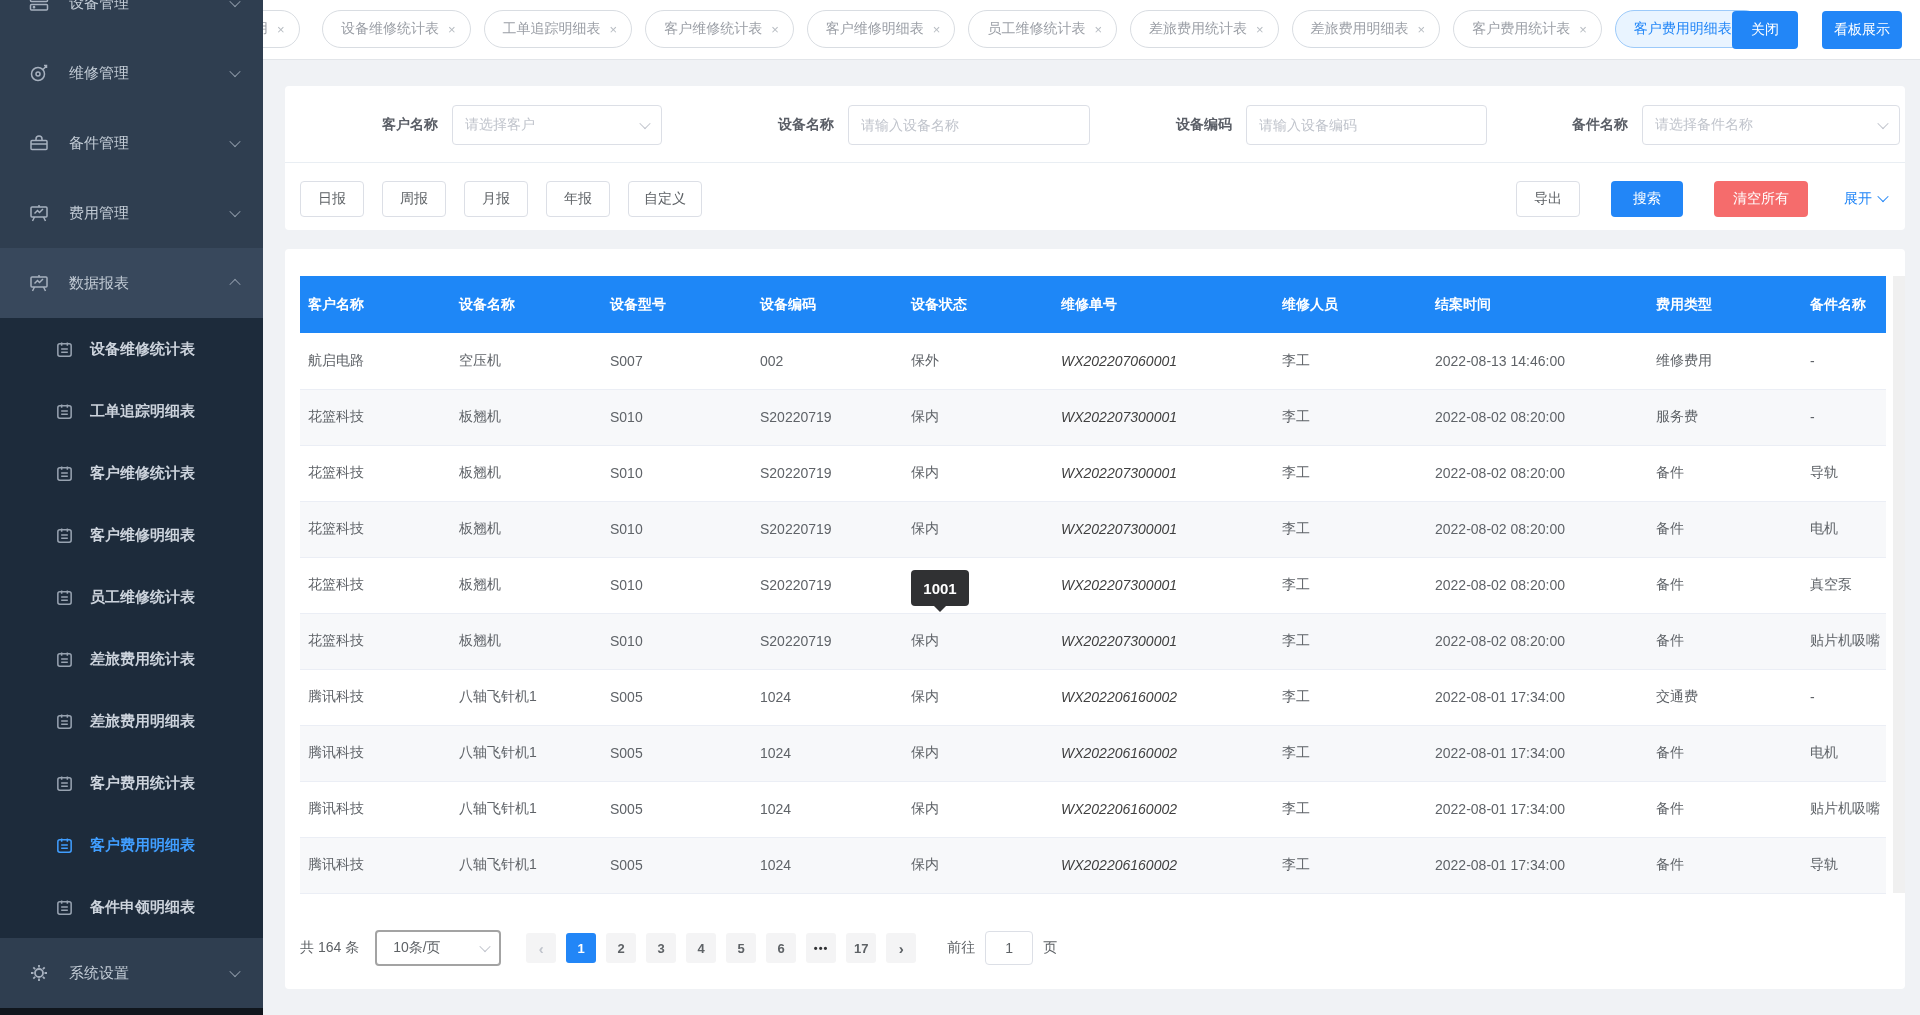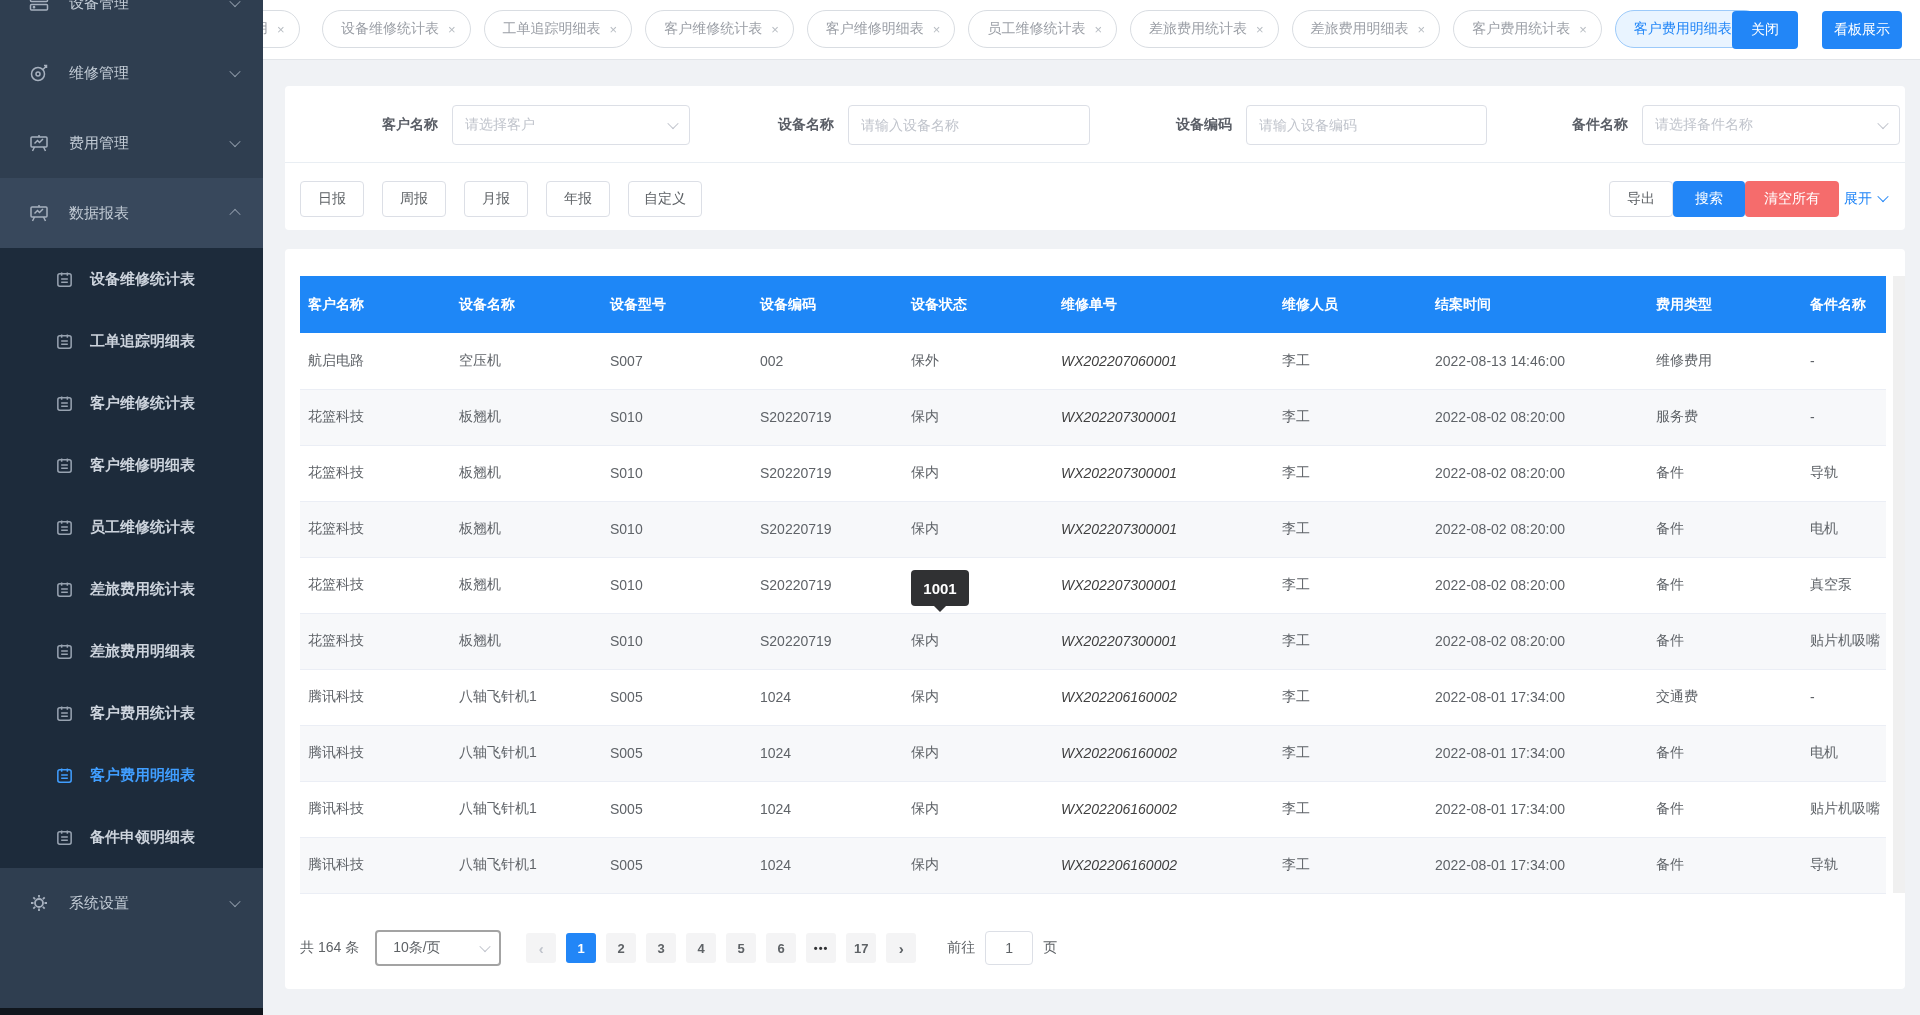--- a/index.html
+++ b/index.html
@@ -53,29 +53,29 @@
   .card { background:#fff; border-radius:4px; margin-left:22px; width:1620px; position:relative; }
   .filter-card { margin-top:26px; height:144px; }
   .filter-row { position:relative; height:77px; border-bottom:1px solid #e9eef3; }
   .fgroup { position:absolute; top:19px; height:40px; display:flex; align-items:center; }
   .flabel { text-align:right; font-weight:700; color:#5a5e66; margin-right:14px; }
   .finput { height:40px; border:1px solid #dcdfe6; border-radius:4px; background:#fff;
     display:flex; align-items:center; padding:0 12px; color:#c0c4cc; font-size:14px; cursor:pointer; }
   input.finput { cursor:text; font-family:inherit; color:#5e6266; }
   input.finput::placeholder { color:#c0c4cc; }
   .finput .chev { color:#c0c4cc; margin-left:auto; }
-  .g1 { left:40px; }  .g1 .flabel{ width:113px; } .g1 .finput{ width:238px; }
+  .g1 { left:40px; }  .g1 .flabel{ width:113px; } .g1 .finput{ width:210px; }
   .g2 { left:420px; } .g2 .flabel{ width:129px; } .g2 .finput{ width:242px; }
   .g3 { left:817px; } .g3 .flabel{ width:130px; } .g3 .finput{ width:241px; }
   .g4 { left:1213px; } .g4 .flabel{ width:130px; } .g4 .finput{ width:258px; }
   .btn-row { position:relative; height:67px; }
   .period-group { position:absolute; left:15px; top:18px; display:flex; gap:18px; }
   .pbtn { min-width:64px; height:36px; padding:8px 15px; background:#fff; border:1px solid #dcdfe6;
     border-radius:4px; color:#5e6266; font-size:14px; cursor:pointer; font-family:inherit; }
-  .action-group { position:absolute; right:18px; top:18px; display:flex; gap:0; align-items:center; }
+  .action-group { position:absolute; right:18px; top:18px; display:flex; gap:31px; align-items:center; }
   .abtn { height:36px; border-radius:4px; font-size:14px; cursor:pointer; font-family:inherit; border:none; }
   .btn-export { width:64px; background:#fff; border:1px solid #dcdfe6; color:#5e6266; }
   .btn-search { width:72px; background:#2286f7; color:#fff; }
   .btn-clear { width:94px; background:#f56c6c; color:#fff; }
   .expand-link { color:#2286f7; display:flex; align-items:center; gap:7px; cursor:pointer; margin-left:5px; }
   .expand-link .chev { color:#2286f7; margin-top:-3px; }
 
   
   .table-card { margin-top:19px; height:740px; }
   .table-wrap { position:absolute; left:15px; top:27px; width:1586px; overflow:hidden; }
@@ -136,20 +136,30 @@
             <circle cx="10" cy="12" r="2"></circle>
             <path d="M15 7.5l3-3M16 3.5h2.5V6"></path>
         </svg>
         </span>
       <span class="plabel">维修管理</span>
       <span class="chev down"></span>
     </div>
     <div class="parent">
       <span class="icon">
         <svg viewBox="0 0 22 22" fill="none" stroke="currentColor" stroke-width="1.5">
+          <rect x="3" y="8.5" width="16" height="9" rx="1"></rect>
+            <path d="M8 8.5V7a3 3 0 0 1 6 0v1.5M3 12h16"></path>
+        </svg>
+        </span>
+      <span class="plabel">备件管理</span>
+      <span class="chev down"></span>
+    </div>
+    <div class="parent">
+      <span class="icon">
+        <svg viewBox="0 0 22 22" fill="none" stroke="currentColor" stroke-width="1.5">
           <rect x="3" y="5" width="16" height="10" rx="1"></rect>
             <path d="M11 5V3M6.5 15L4.5 19M15.5 15l2 4M6.5 11.5l3-3 2 2 3.5-3.5"></path>
         </svg>
         </span>
       <span class="plabel">费用管理</span>
       <span class="chev down"></span>
     </div>
     <div class="parent hl">
       <span class="icon">
         <svg viewBox="0 0 22 22" fill="none" stroke="currentColor" stroke-width="1.5">

